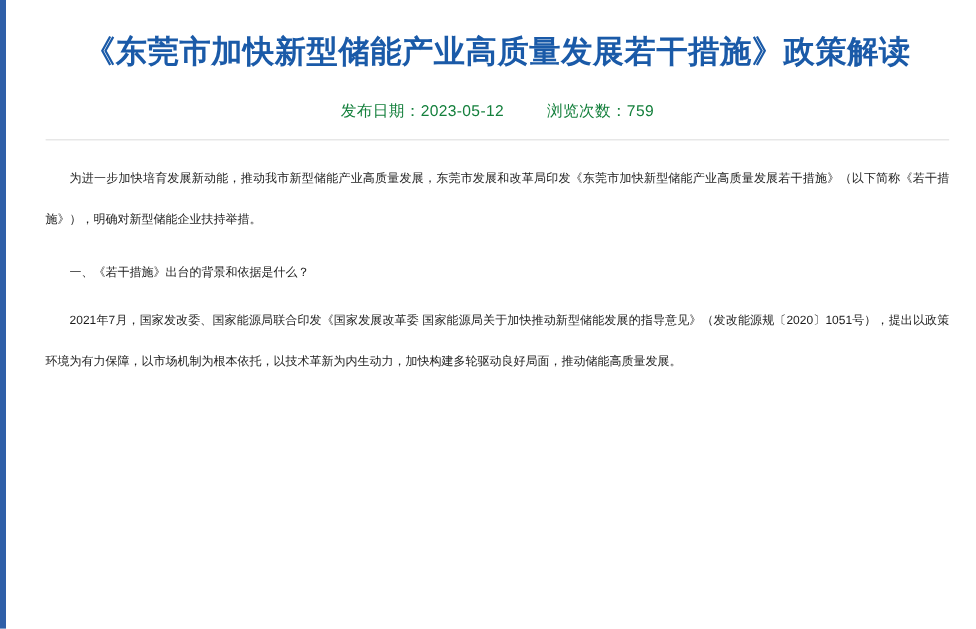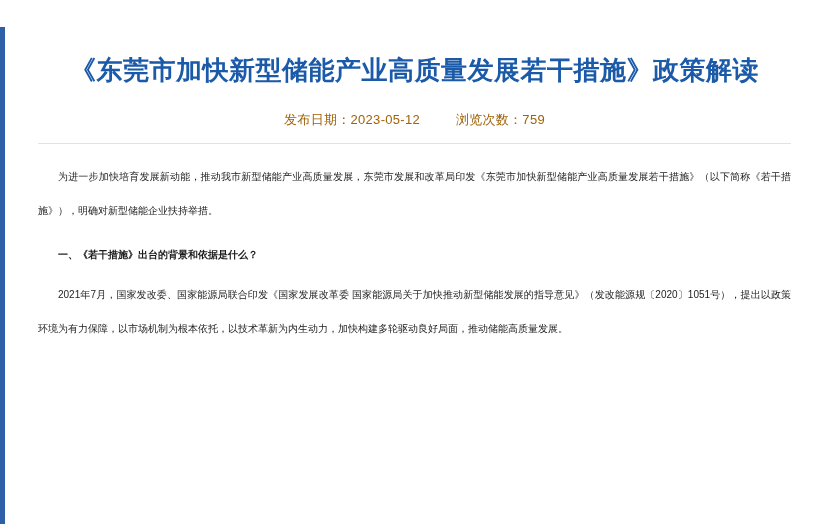--- a/index.html
+++ b/index.html
@@ -23,36 +23,35 @@
   .left-rule {
     position: absolute;
     left: 0;
     top: 0;
     width: 5px;
     height: 524px;
     background: #2f5fa8;
   }
   .content {
     padding: 18px 22px 0 38px;
-    margin-top: 27px;
   }
   .doc-title {
     color: #1a5aa8;
     font-size: 26px;
     font-weight: bold;
     line-height: 38px;
     text-align: center;
     letter-spacing: 0.5px;
     margin: 6px auto 0 auto;
     max-width: 700px;
   }
   .meta {
     margin-top: 22px;
     text-align: center;
-    color: #a16207;
+    color: #15803d;
     font-size: 13px;
     letter-spacing: 0.3px;
   }
   .meta .meta-sep {
     display: inline-block;
     width: 28px;
   }
   .divider {
     margin: 14px auto 0 auto;
     width: 100%;
@@ -64,21 +63,21 @@
     color: #1c1c1c;
     font-size: 10px;
     line-height: 34px;
     text-align: justify;
   }
   .body-text p {
     margin: 0 0 4px 0;
     text-indent: 2em;
   }
   .body-text p.heading {
-    font-weight: bold;
+    font-weight: normal;
     margin-top: 10px;
     margin-bottom: 6px;
   }
 </style>
 </head>
 <body>
 
 <div class="page">
   <div class="left-rule"></div>
   <div class="content">

